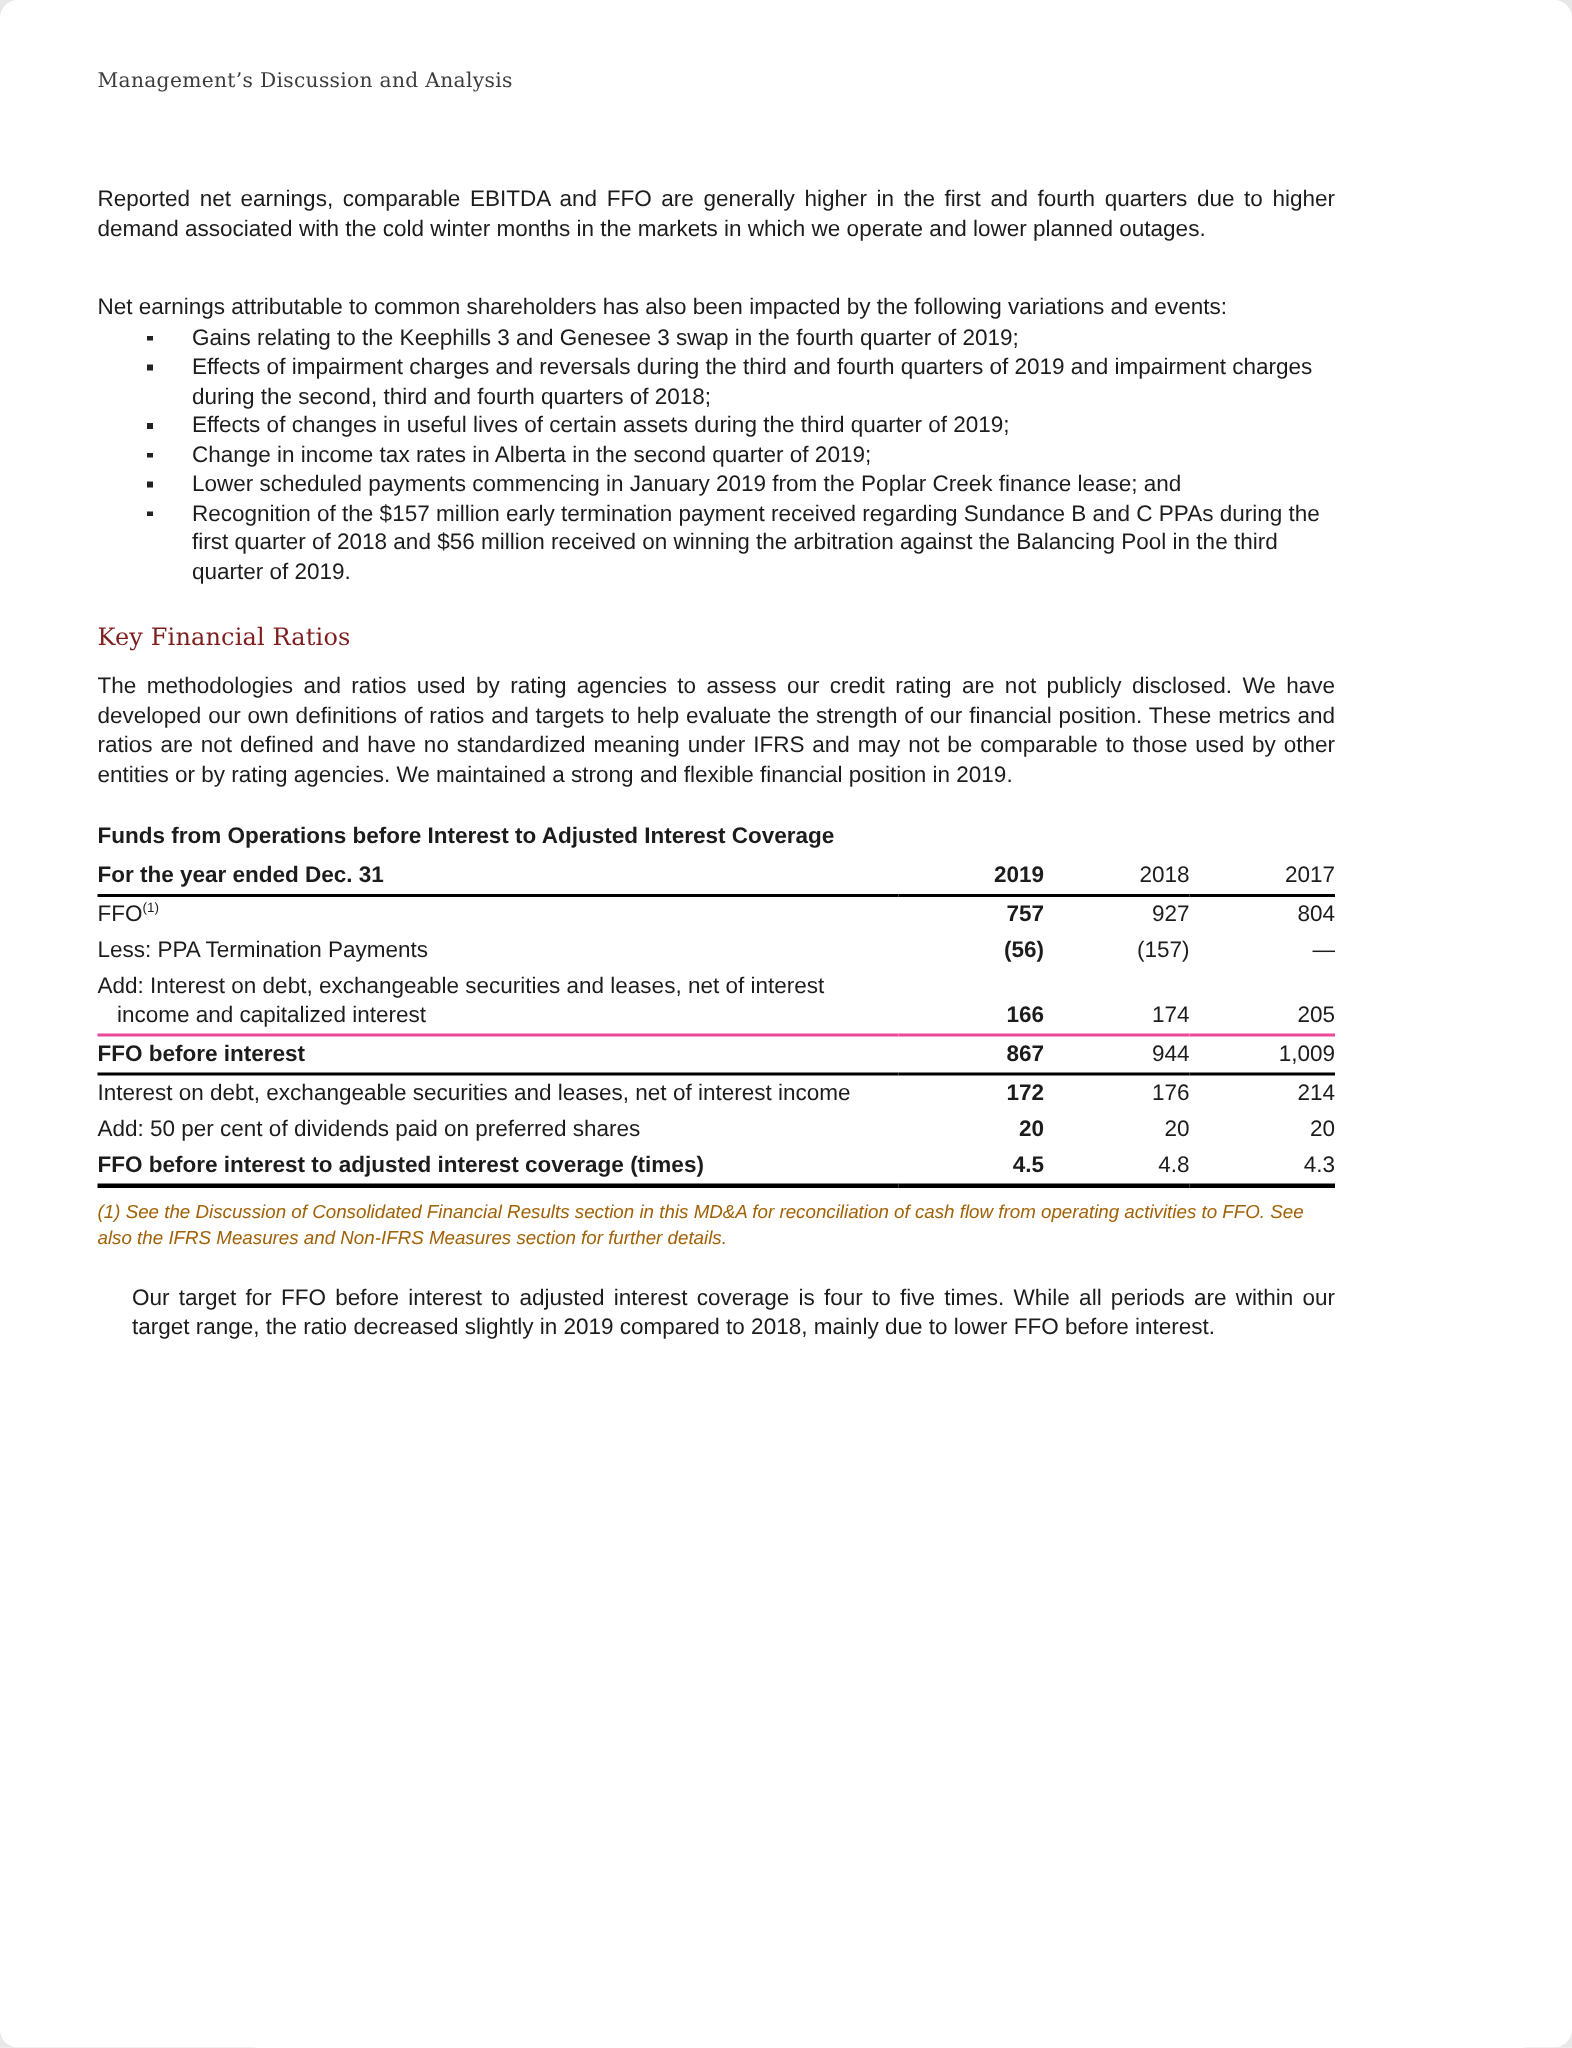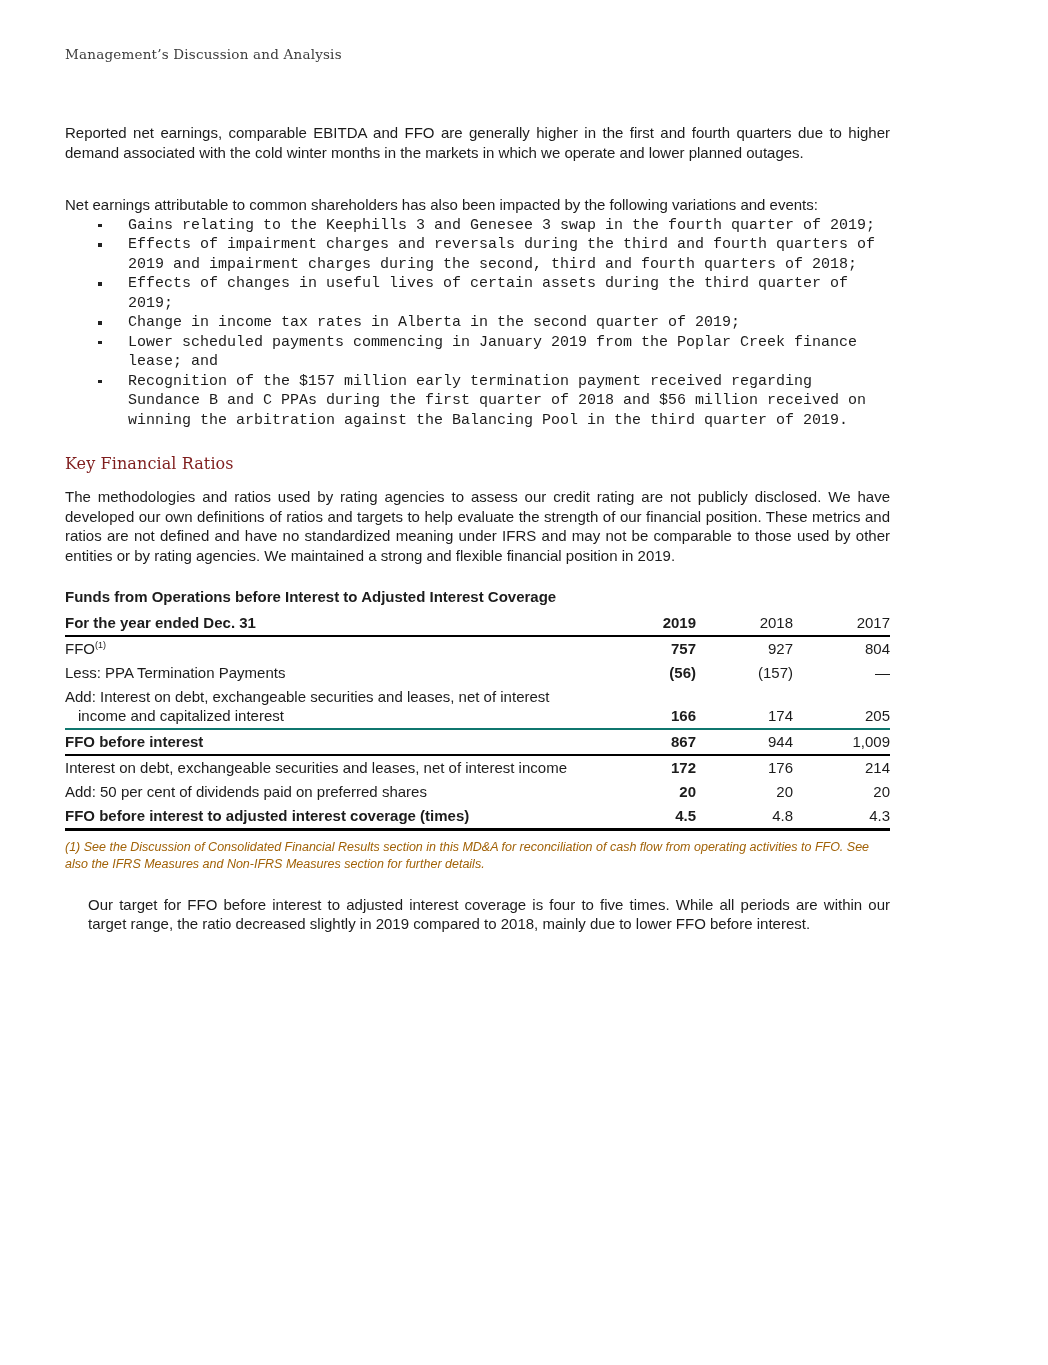--- a/index.html
+++ b/index.html
@@ -5,38 +5,39 @@
   * { margin:0; padding:0; box-sizing:border-box; }
   html,body { background:#e8e8e8; }
   .page {
     position:relative;
     width:1048px; height:1365px;
     background:#ffffff;
     font-family:"Liberation Sans", sans-serif;
     color:#1c1c1c;
     overflow:hidden;
     margin:0 auto;
+    border-radius:12px;
   }
   .content {
     position:absolute; left:65px; top:0; width:825px;
   }
   .doc-header {
     margin-top:46px;
     font-family:"DejaVu Serif", serif;
     font-size:13.5px;
     color:#3c3c3c;
     letter-spacing:0.2px;
   }
   p.body-p {
     font-size:15px; line-height:19.5px;
     text-align:justify;
   }
   .p1 { margin-top:61px; }
   .p2 { margin-top:33px; text-align:left; }
-  ul.bullets { list-style:none; margin-top:1px;font-family:Liberation Mono, monospace; }
+  ul.bullets { list-style:none; margin-top:1px; }
   ul.bullets li {
     position:relative;
     padding-left:63px;
     font-size:15px; line-height:19.5px;
     text-align:left;
   }
   ul.bullets li::before {
     content:"";
     position:absolute; left:33px; top:8px;
     width:3.5px; height:3.5px;
@@ -73,21 +74,21 @@
   table.fin-table td.lbl .hang {
     padding-left:13px; text-indent:-13px;
   }
   table.fin-table td.val {
     text-align:right; vertical-align:bottom;
   }
   table.fin-table td.v2019 { font-weight:bold; }
   tr.hdr td { font-weight:bold; border-bottom:2px solid #000; padding-bottom:3px; }
   tr.hdr td.val { vertical-align:bottom; }
   tr.hdr td.yr-reg { font-weight:normal; }
-  tr.subtotal td { border-top:2px solid #0f766e; border-bottom:2px solid #000; }
+  tr.subtotal td { border-top:2px solid #ec4899; border-bottom:2px solid #000; }
   tr.subtotal td.lbl { font-weight:bold; }
   tr.total td { border-bottom:3px solid #000; }
   tr.total td.lbl { font-weight:bold; }
   sup.fn-ref { font-size:9px; vertical-align:super; line-height:0; }
   .footnote {
     margin-top:8px;
     font-style:italic;
     font-size:12.5px;
     line-height:17px;
     color:#a16207;

